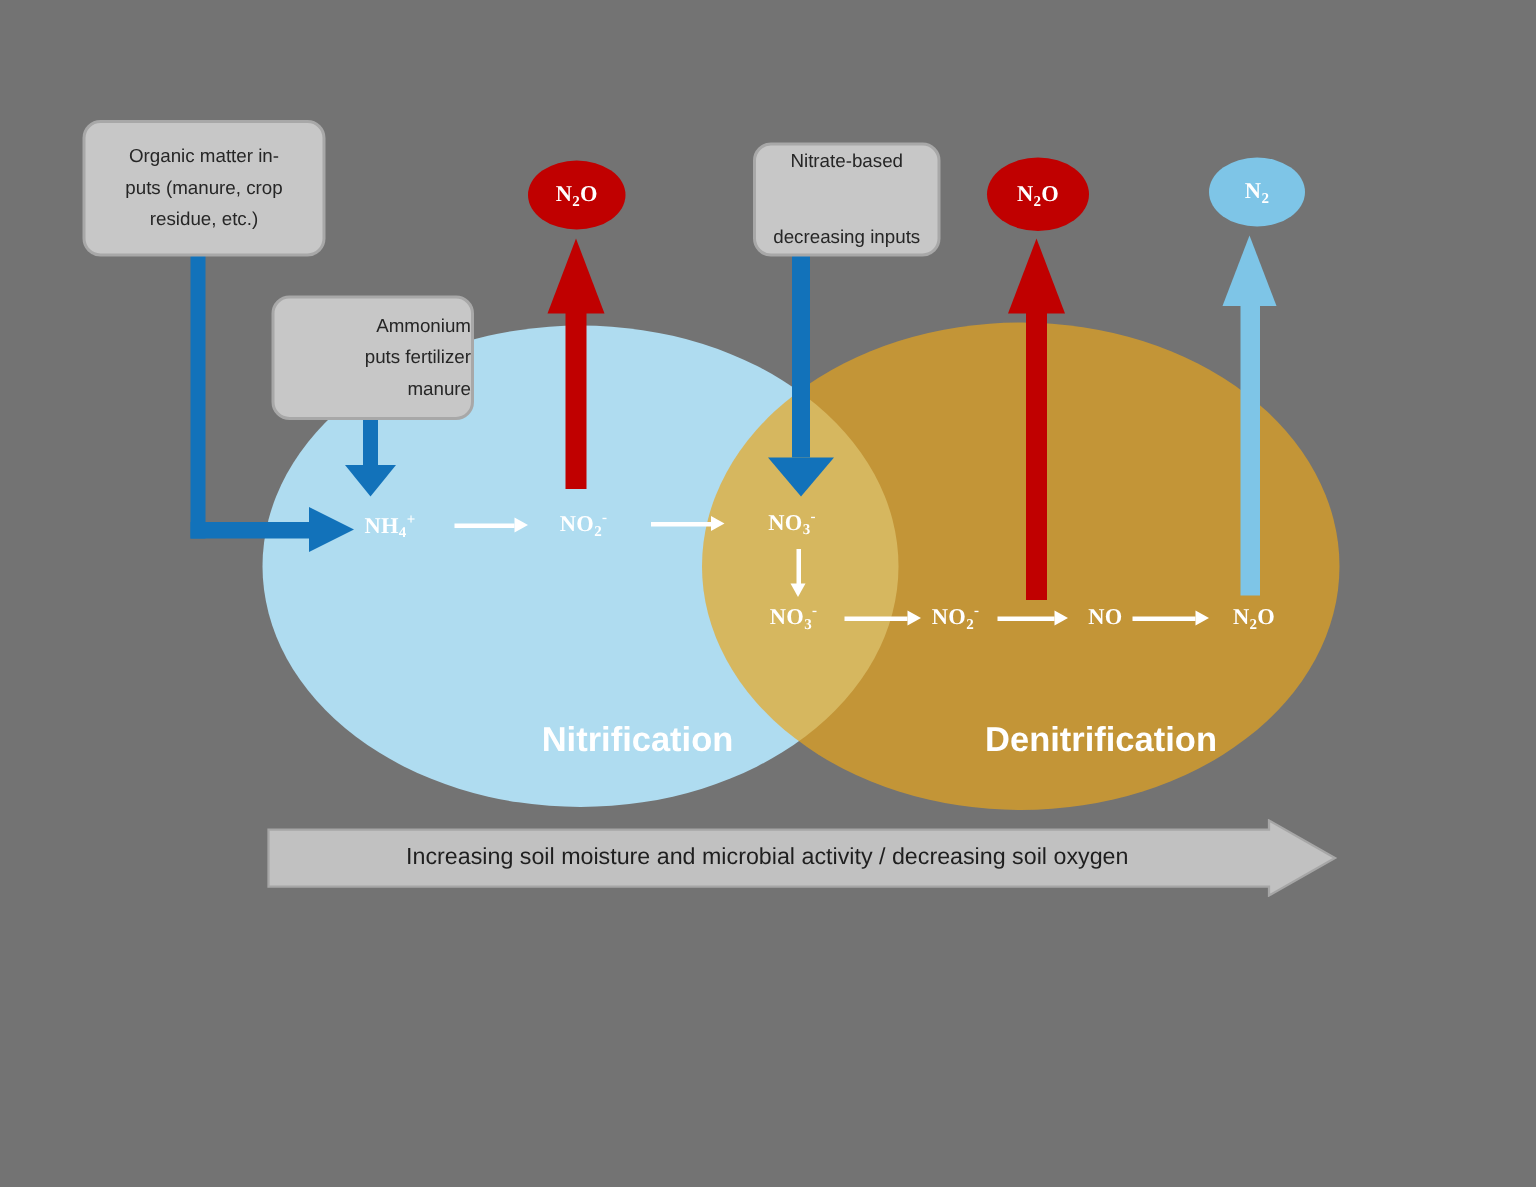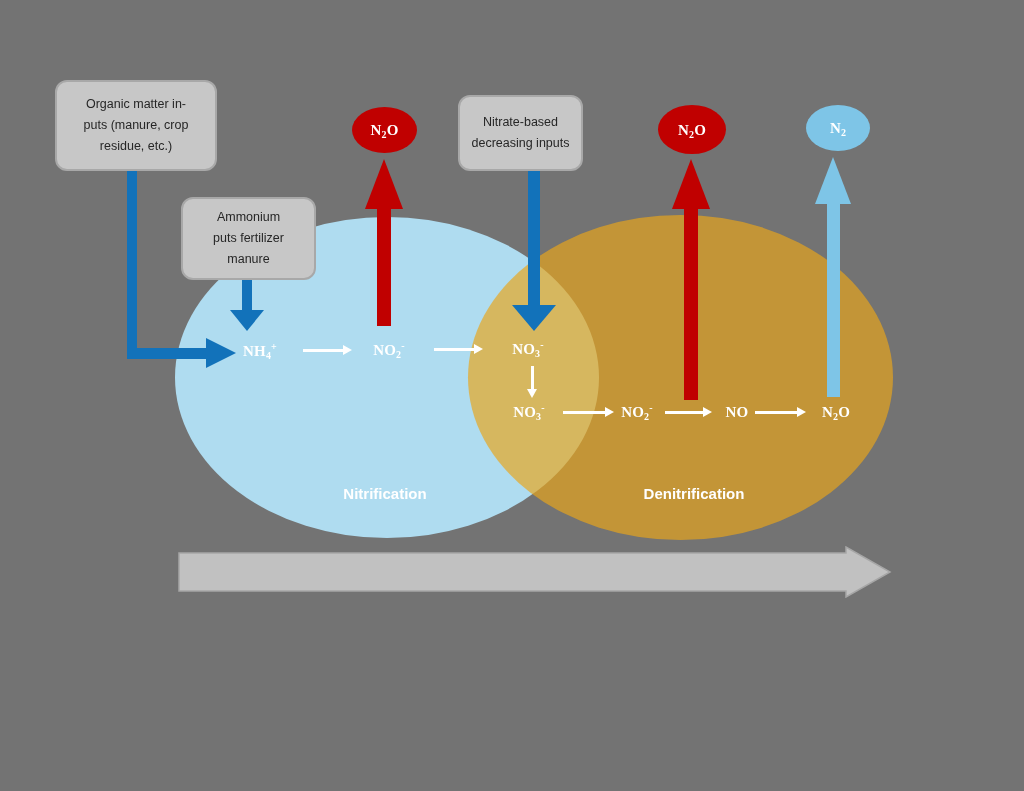--- a/index.html
+++ b/index.html
@@ -11,22 +11,22 @@
   .big-ellipse{position:absolute;border-radius:50%;}
   #nitri-ellipse{left:175px;top:217px;width:424px;height:321px;background:var(--nitrification-ellipse,#AFDCF0);}
   #denitri-ellipse{left:468px;top:215px;width:425px;height:325px;background:rgba(233,165,26,0.68);}
   
   .gray-box{
     position:absolute;background:var(--box-gray,#C7C7C7);border:2px solid #a8a8a8;border-radius:12px;
     display:flex;flex-direction:column;align-items:center;justify-content:center;
     font-size:12.5px;line-height:21px;color:#262626;text-align:center;z-index:6;
   }
   #organic-box{left:55px;top:80px;width:158px;height:87px;}
-  #ammonium-box{left:181px;top:197px;width:131px;height:79px;}
-  #nitrate-box{left:458px;top:95px;width:121px;height:72px;}
+  #ammonium-box{left:181px;top:197px;width:131px;height:79px;align-items:flex-end;}
+  #nitrate-box{left:502px;top:95px;width:121px;height:72px;justify-content:space-between;}
   
   .bubble{position:absolute;border-radius:50%;display:flex;align-items:center;justify-content:center;z-index:6;}
   .bubble .chem{position:static;transform:none;}
   #n2o-left-bubble{left:352px;top:107px;width:65px;height:46px;background:var(--emission-red,#C00000);}
   #n2o-right-bubble{left:658px;top:105px;width:68px;height:49px;background:var(--emission-red,#C00000);}
   #n2-bubble{left:806px;top:105px;width:64px;height:46px;background:var(--n2-blue,#7EC5E7);}
   
   .chem{
     position:absolute;transform:translate(-50%,-50%);z-index:7;color:#fff;font-weight:700;font-size:15px;
     white-space:nowrap;letter-spacing:.2px;font-family:Liberation Serif, serif;
@@ -64,21 +64,21 @@
   .warrow-d{position:absolute;width:2.5px;background:#fff;z-index:7;}
   .warrow-d::after{content:"";position:absolute;bottom:-8px;left:50%;transform:translateX(-50%);
     border-top:9px solid #fff;border-left:5.5px solid transparent;border-right:5.5px solid transparent;}
   #flow-nh4-no2{left:303px;top:349px;width:40px;}
   #flow-no2-no3{left:434px;top:348px;width:40px;}
   #flow-no3-down{left:531px;top:366px;height:24px;}
   #flow-no3-no2{left:563px;top:411px;width:42px;}
   #flow-no2-no{left:665px;top:411px;width:38px;}
   #flow-no-n2o{left:755px;top:411px;width:42px;}
   
-  .process-label{position:absolute;transform:translate(-50%,-50%);color:#fff;font-weight:700;font-size:15px;z-index:7;white-space:nowrap;}
+  .process-label{position:absolute;transform:translate(-50%,-50%);color:#fff;font-weight:700;font-size:23px;z-index:7;white-space:nowrap;margin-left:40px;}
   #nitrification-label{left:385px;top:493px;}
   #denitrification-label{left:694px;top:493px;}
   
   #bottom-arrow{position:absolute;left:178px;top:546px;z-index:4;}
   #bottom-arrow polygon{fill:var(--bottom-arrow-gray,#C1C1C1);stroke:#a6a6a6;stroke-width:1.5;}
   #bottom-arrow-label{
     position:absolute;left:178px;top:553px;width:667px;height:38px;z-index:5;
     display:flex;align-items:center;justify-content:center;font-size:15.5px;color:#1f1f1f;white-space:nowrap;
   }
 </style>
@@ -147,14 +147,15 @@
   <div class="warrow-r" id="flow-no3-no2"></div>
   <div class="warrow-r" id="flow-no2-no"></div>
   <div class="warrow-r" id="flow-no-n2o"></div>
 
   <span class="process-label" id="nitrification-label">Nitrification</span>
   <span class="process-label" id="denitrification-label">Denitrification</span>
 
   <svg id="bottom-arrow" width="714" height="52" viewBox="0 0 714 52">
     <polygon points="1,7 668,7 668,1 712,26 668,51 668,45 1,45"></polygon>
   </svg>
+  <div id="bottom-arrow-label">Increasing soil moisture and microbial activity / decreasing soil oxygen</div>
 
 </div>
 
 </body></html>

